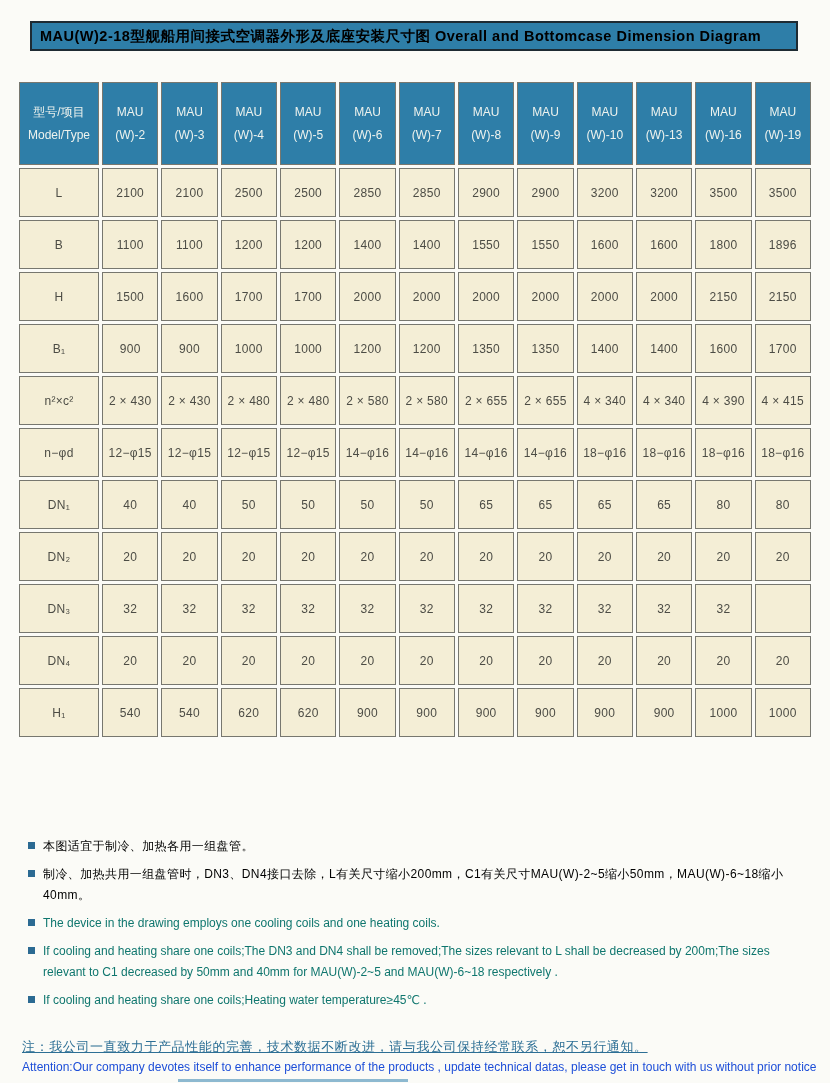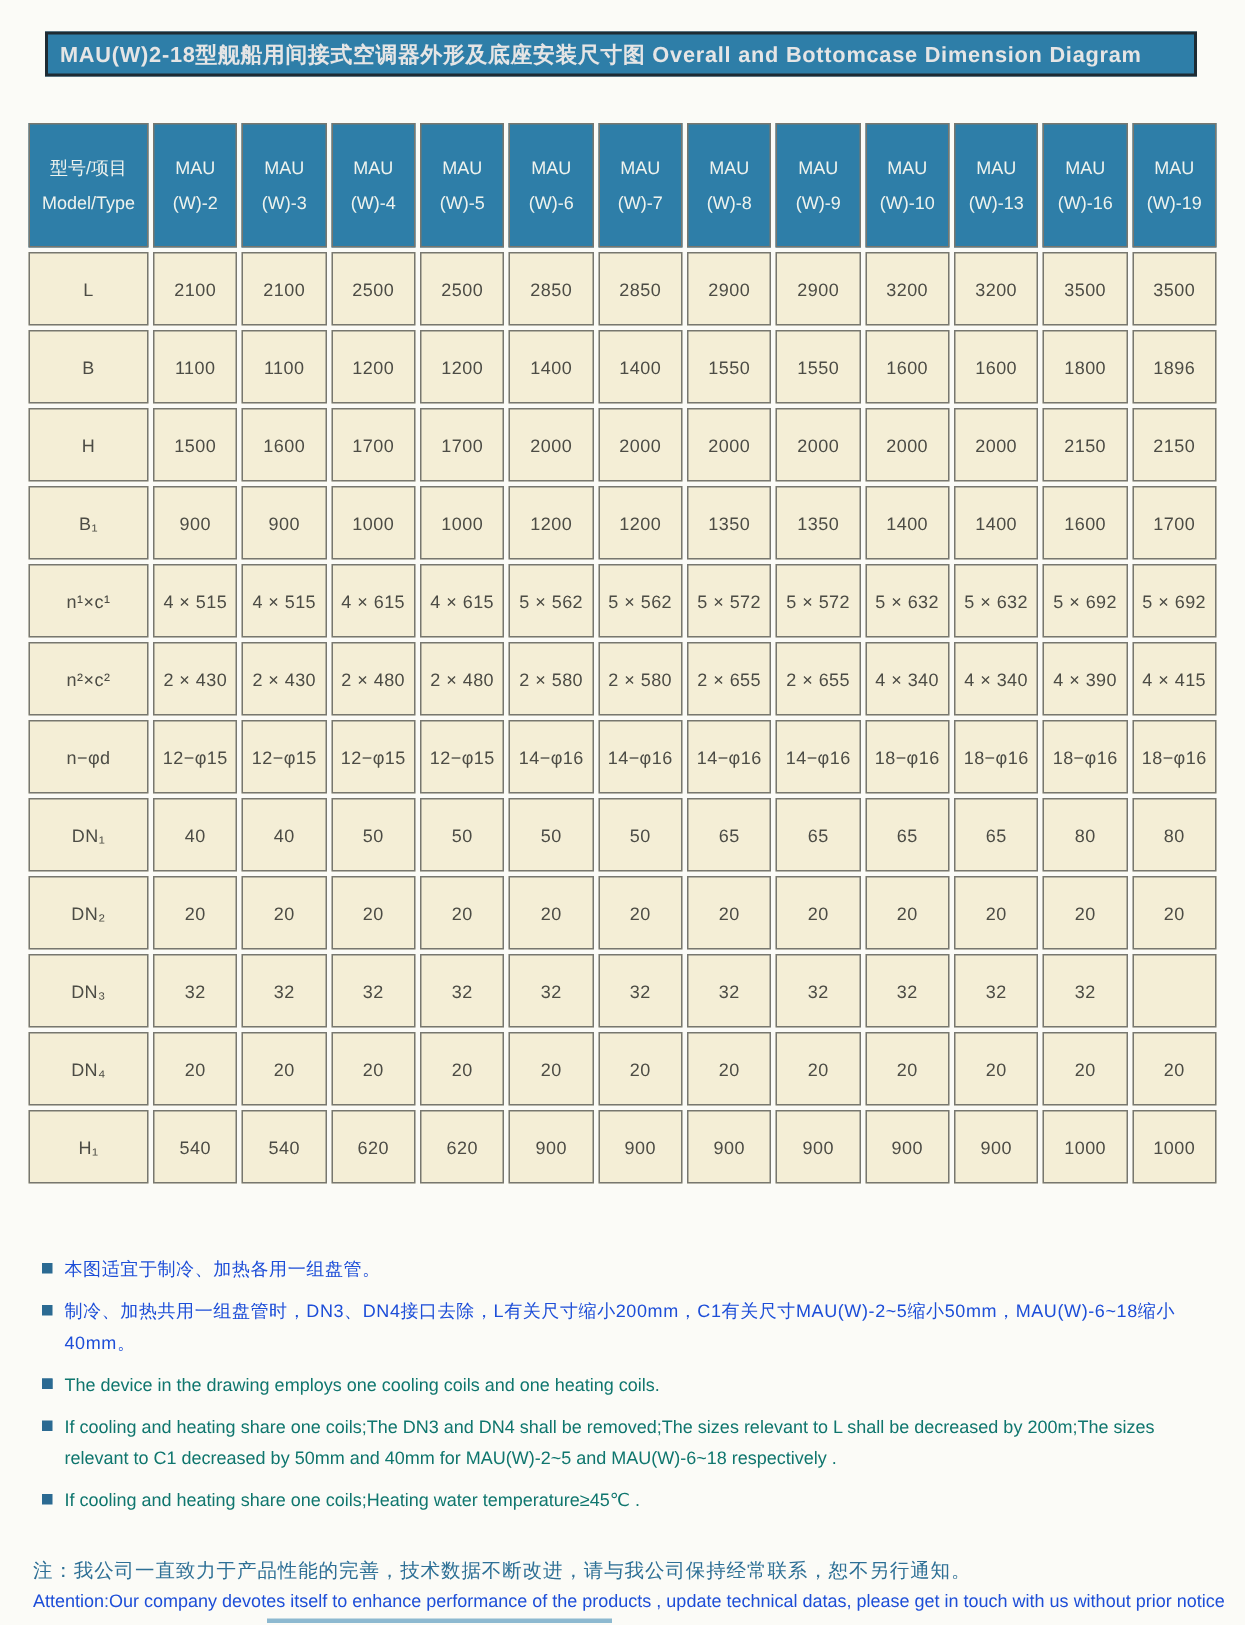--- a/index.html
+++ b/index.html
@@ -9,21 +9,21 @@
     font-family:"Liberation Sans","DejaVu Sans",sans-serif;
     color:#44443e;
   }
   .title-bar{
     position:absolute;left:30px;top:21px;width:768px;height:30px;
     background:#2e7ea8;border:2px solid #1e2b33;
     display:flex;align-items:center;
     box-sizing:border-box;padding-left:8px;
   }
   .title-bar span{
-    color:#e5e5e5;font-size:14.5px;font-weight:bold;letter-spacing:.5px;white-space:nowrap;
+    color:#000000;font-size:14.5px;font-weight:bold;letter-spacing:.5px;white-space:nowrap;
   }
   table.dim{
     position:absolute;left:16px;top:79px;width:798px;
     border-collapse:separate;border-spacing:3px 3px;
     table-layout:fixed;
   }
   table.dim td{
     border:1px solid #77776f;text-align:center;vertical-align:middle;
     font-size:12px;box-sizing:border-box;
   }
@@ -39,27 +39,27 @@
   .notes{
     position:absolute;left:28px;top:836px;width:782px;
   }
   .note{
     position:relative;padding-left:15px;margin-bottom:7px;
     font-size:12px;line-height:1.75;
   }
   .note .bullet{
     position:absolute;left:0;top:6px;width:7px;height:7px;background:#2b6a92;
   }
-  .note.cn{color:#1d4ed8;letter-spacing:.4px;}
+  .note.cn{color:#000000;letter-spacing:.4px;}
   .note.en{color:#0f766e;}
   .attention{
     position:absolute;left:22px;top:1038px;width:800px;
   }
   .attention .cn{
-    color:#2d6f95;font-size:13px;letter-spacing:.6px;margin-bottom:4px;white-space:nowrap;
+    color:#2d6f95;font-size:13px;letter-spacing:.6px;margin-bottom:4px;white-space:nowrap;text-decoration:underline;
   }
   .attention .en{
     color:#1d4ed8;font-size:12px;white-space:nowrap;
   }
   .bottom-fragment{
     position:absolute;left:178px;top:1079px;width:230px;height:3px;background:#8db9d0;
   }
 </style>
 </head>
 <body>
@@ -167,35 +167,20 @@
         <td class="dcell">1200</td>
         <td class="dcell">1200</td>
         <td class="dcell">1350</td>
         <td class="dcell">1350</td>
         <td class="dcell">1400</td>
         <td class="dcell">1400</td>
         <td class="dcell">1600</td>
         <td class="dcell">1700</td>
       </tr>
       <tr>
-        <td class="dcell lcell">n¹×c¹</td>
-        <td class="dcell">4 × 515</td>
-        <td class="dcell">4 × 515</td>
-        <td class="dcell">4 × 615</td>
-        <td class="dcell">4 × 615</td>
-        <td class="dcell">5 × 562</td>
-        <td class="dcell">5 × 562</td>
-        <td class="dcell">5 × 572</td>
-        <td class="dcell">5 × 572</td>
-        <td class="dcell">5 × 632</td>
-        <td class="dcell">5 × 632</td>
-        <td class="dcell">5 × 692</td>
-        <td class="dcell">5 × 692</td>
-      </tr>
-      <tr>
         <td class="dcell lcell">n²×c²</td>
         <td class="dcell">2 × 430</td>
         <td class="dcell">2 × 430</td>
         <td class="dcell">2 × 480</td>
         <td class="dcell">2 × 480</td>
         <td class="dcell">2 × 580</td>
         <td class="dcell">2 × 580</td>
         <td class="dcell">2 × 655</td>
         <td class="dcell">2 × 655</td>
         <td class="dcell">4 × 340</td>

